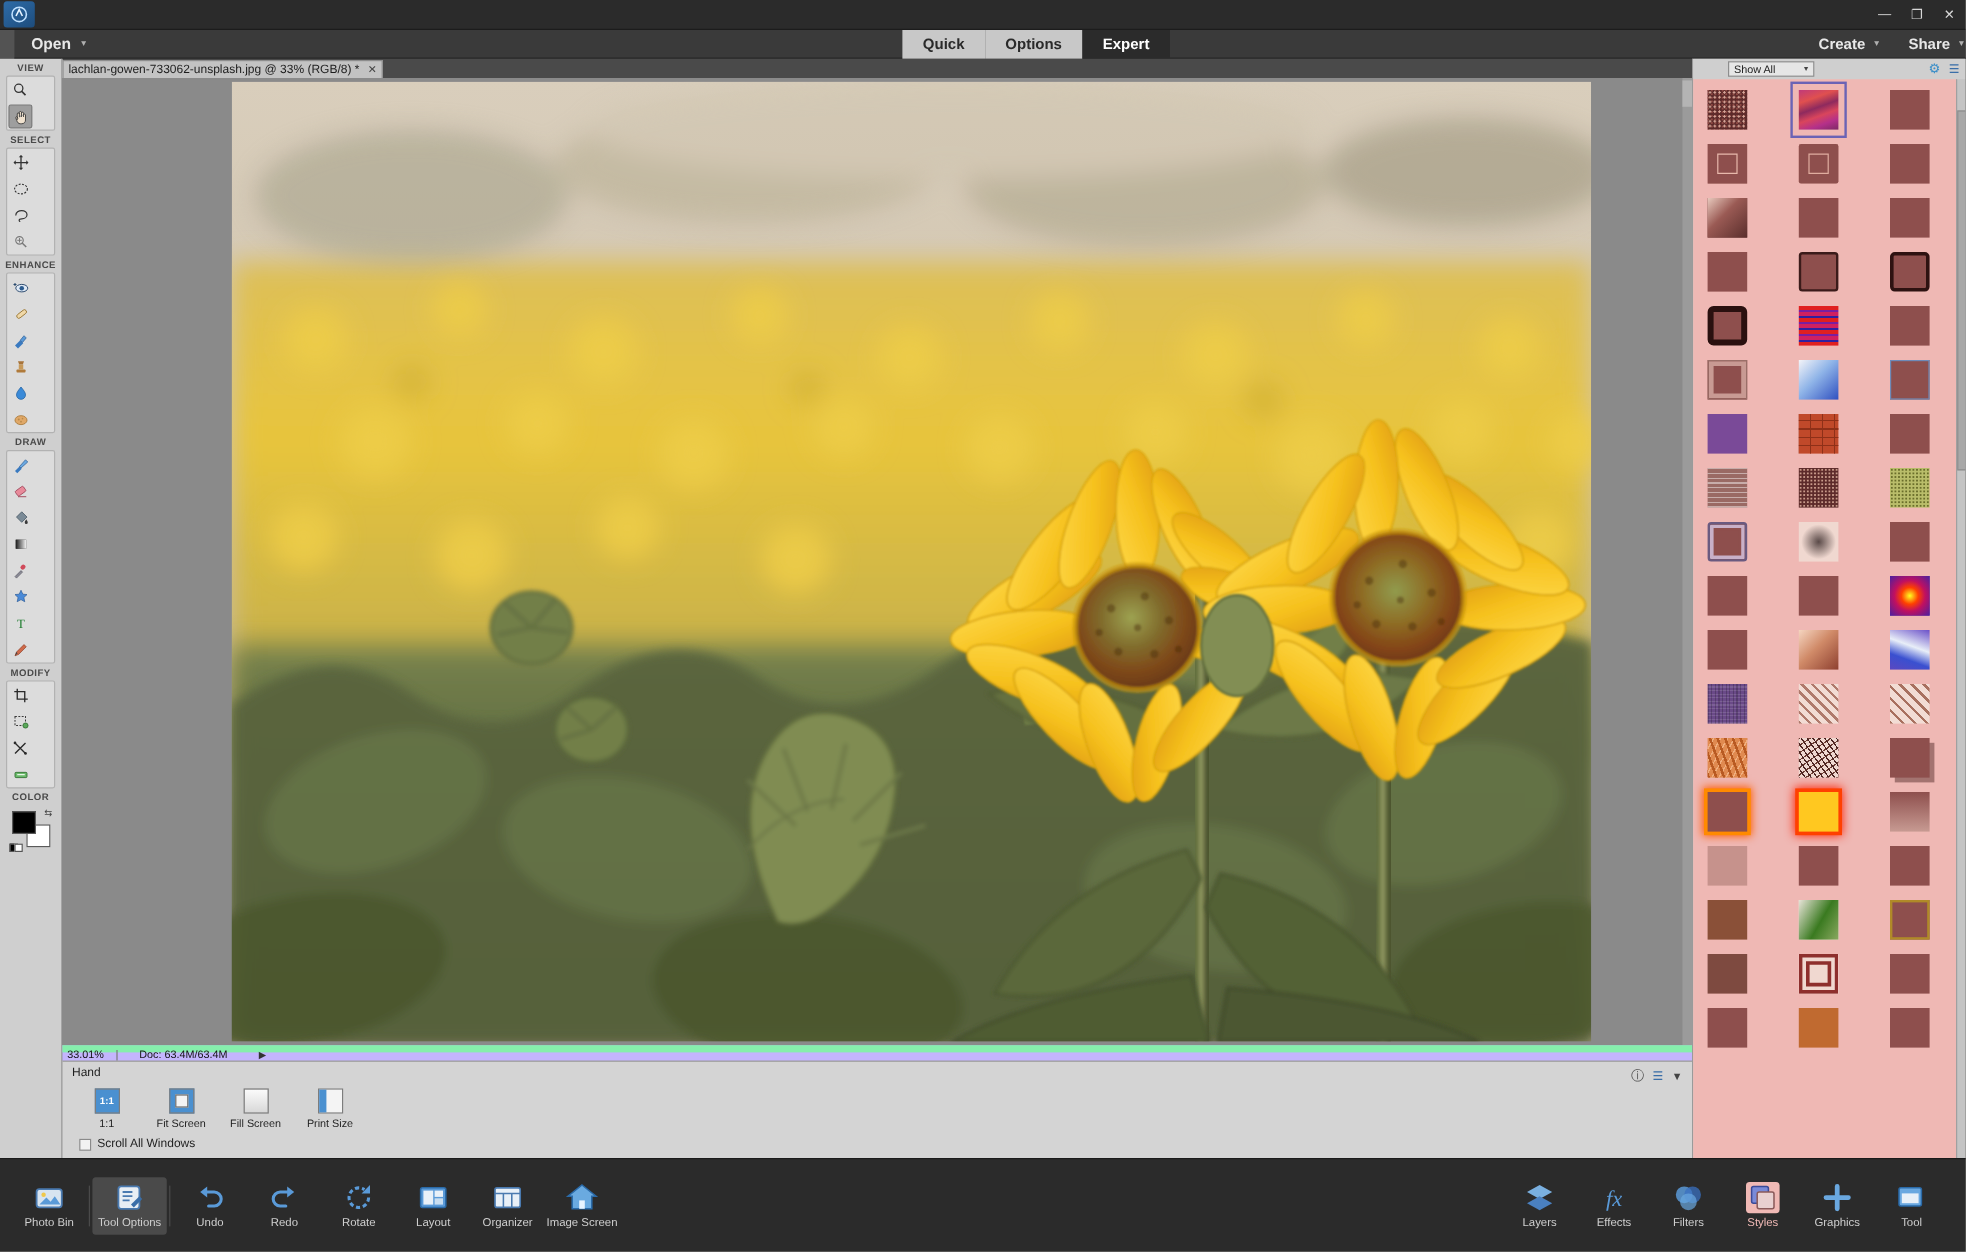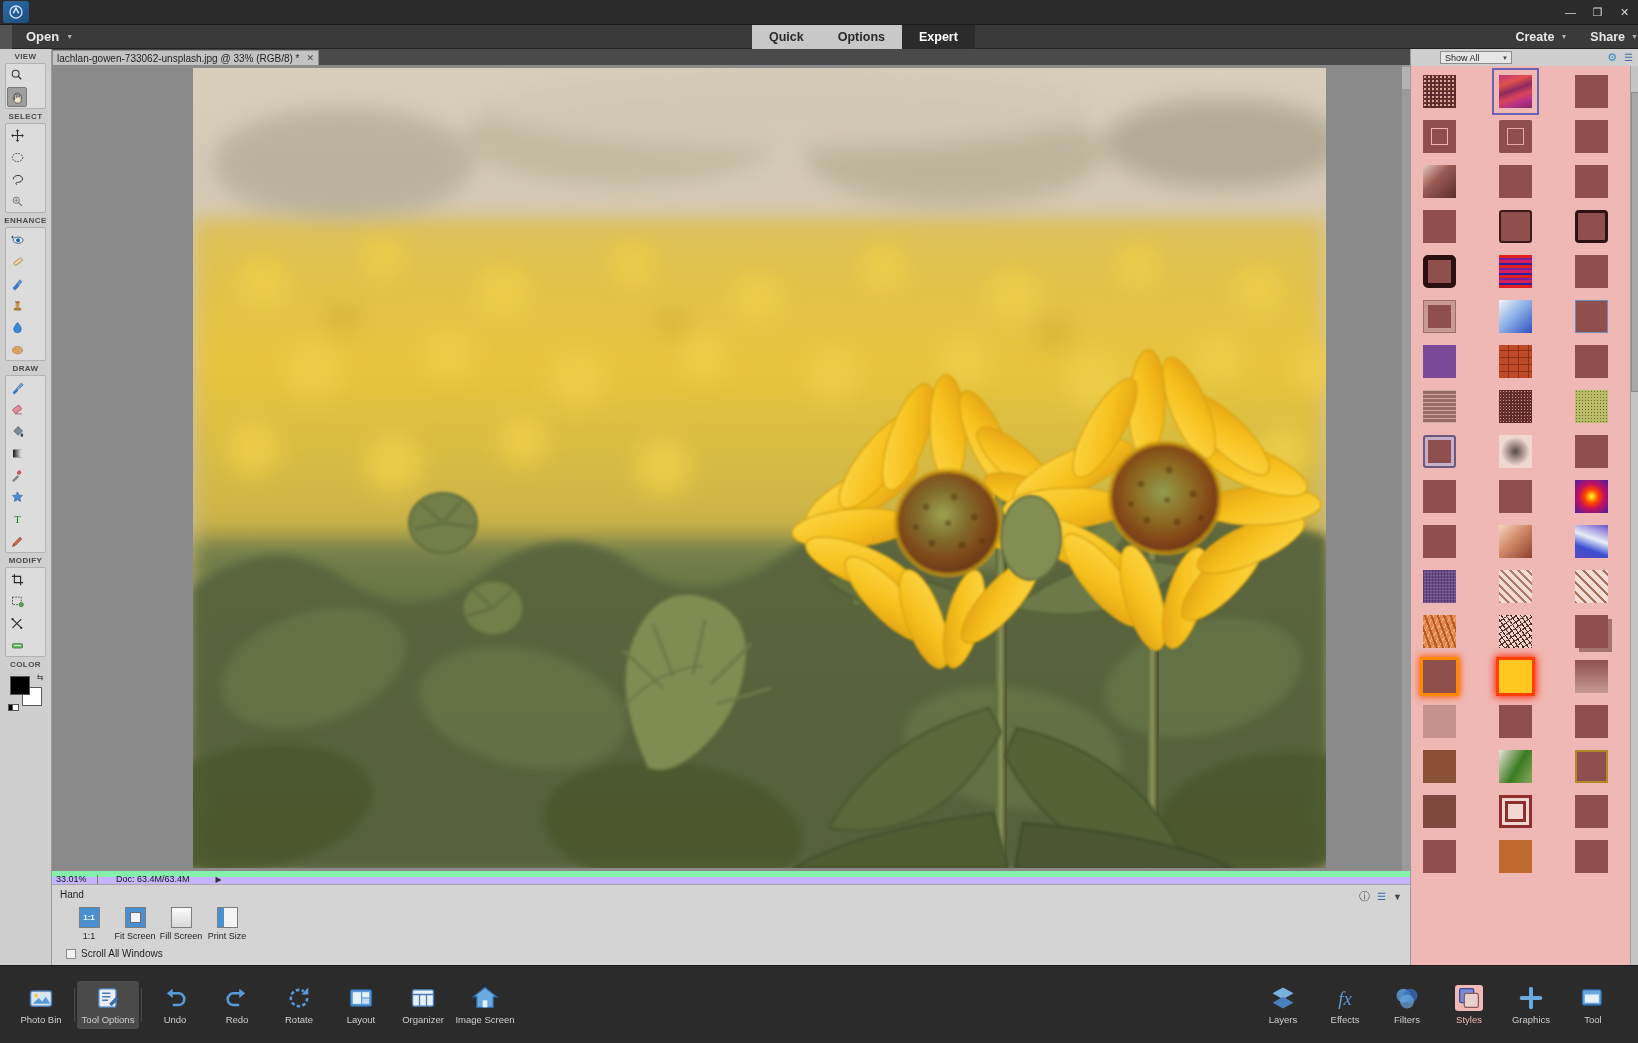--- a/index.html
+++ b/index.html
@@ -115,21 +115,21 @@
   #docsize { padding-left:18px;margin-top:24px; }
   #sb-arrow { margin-left:26px; font-size:8px; color:#333; }
 
   
   #tooloptions {
     position:absolute; left:52px; top:884px; width:1358px; height:81px;
     background:#d4d4d4; border-top:1px solid #a6a6a6;
   }
   #to-title { font-size:10px; color:#1f1f1f; padding:4px 0 0 8px; }
   #to-right { position:absolute; right:8px; top:4px; display:flex; gap:7px; align-items:center; }
-  #zoompresets { display:flex; padding:7px 0 0 14px; }
+  #zoompresets { display:flex; gap:16px; padding:7px 0 0 14px; }
   .preset { width:46px; text-align:center; }
   .preset .box {
     width:21px; height:21px; margin:0 auto 3px; border:1px solid #7d7d7d;
     display:flex; align-items:center; justify-content:center;
     font-size:8px; font-weight:bold;
   }
   .preset .lbl { font-size:9px; color:#1f1f1f; white-space:nowrap; }
   #scrollall { display:flex; align-items:flex-end; gap:5px; padding:7px 0 0 14px; font-size:10px; color:#1f1f1f; }
   #scrollall .cb { width:10px; height:10px; background:#f2f2f2; border:1px solid #8a8a8a; }
 

